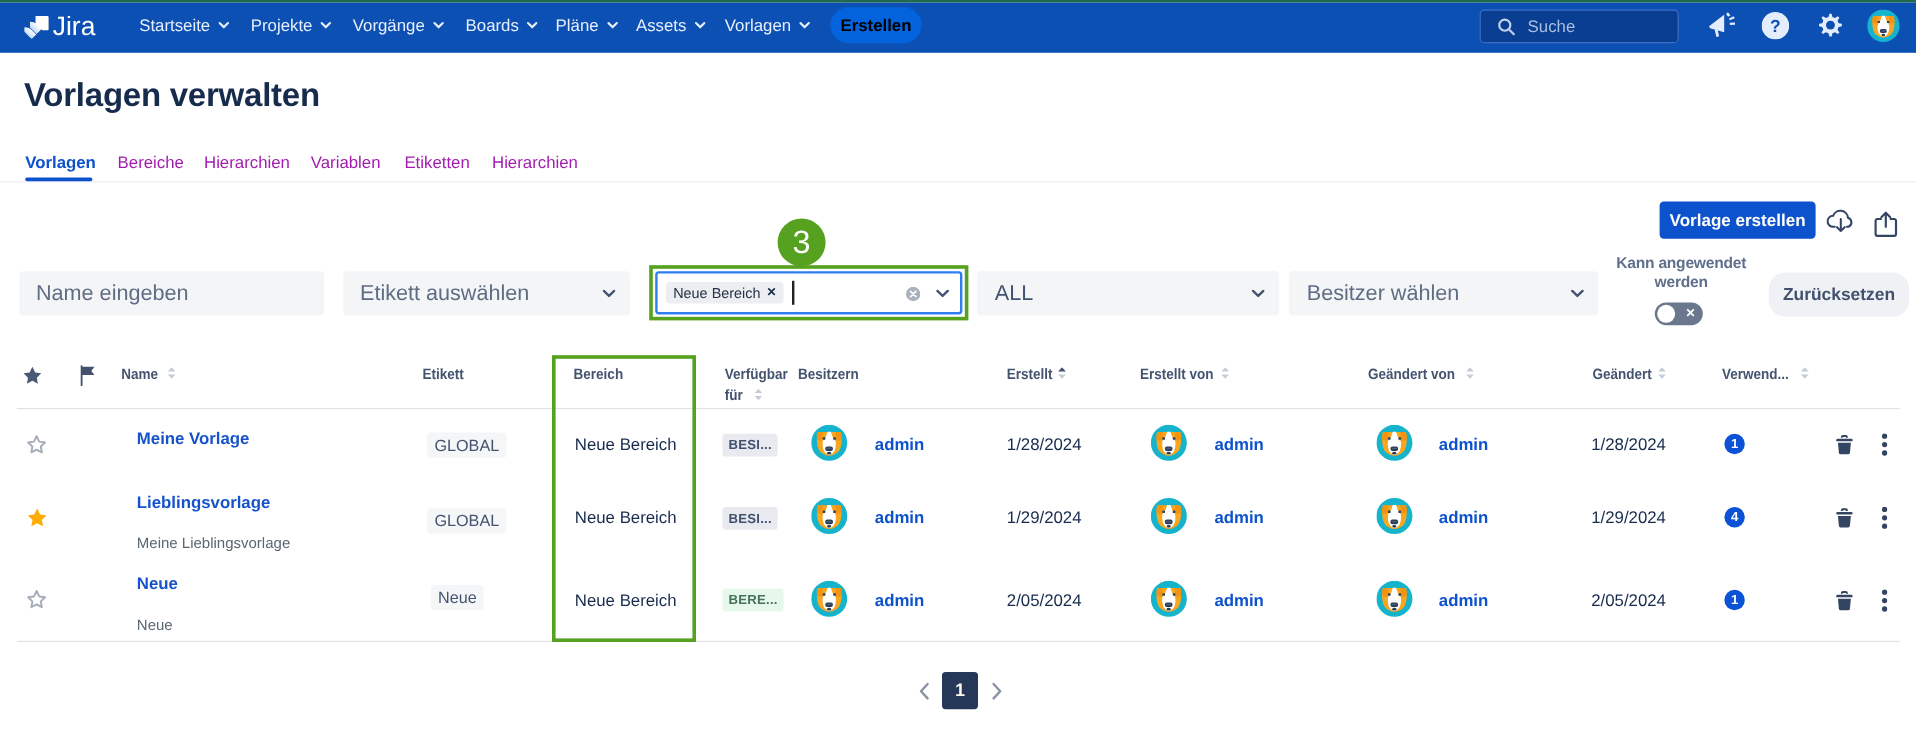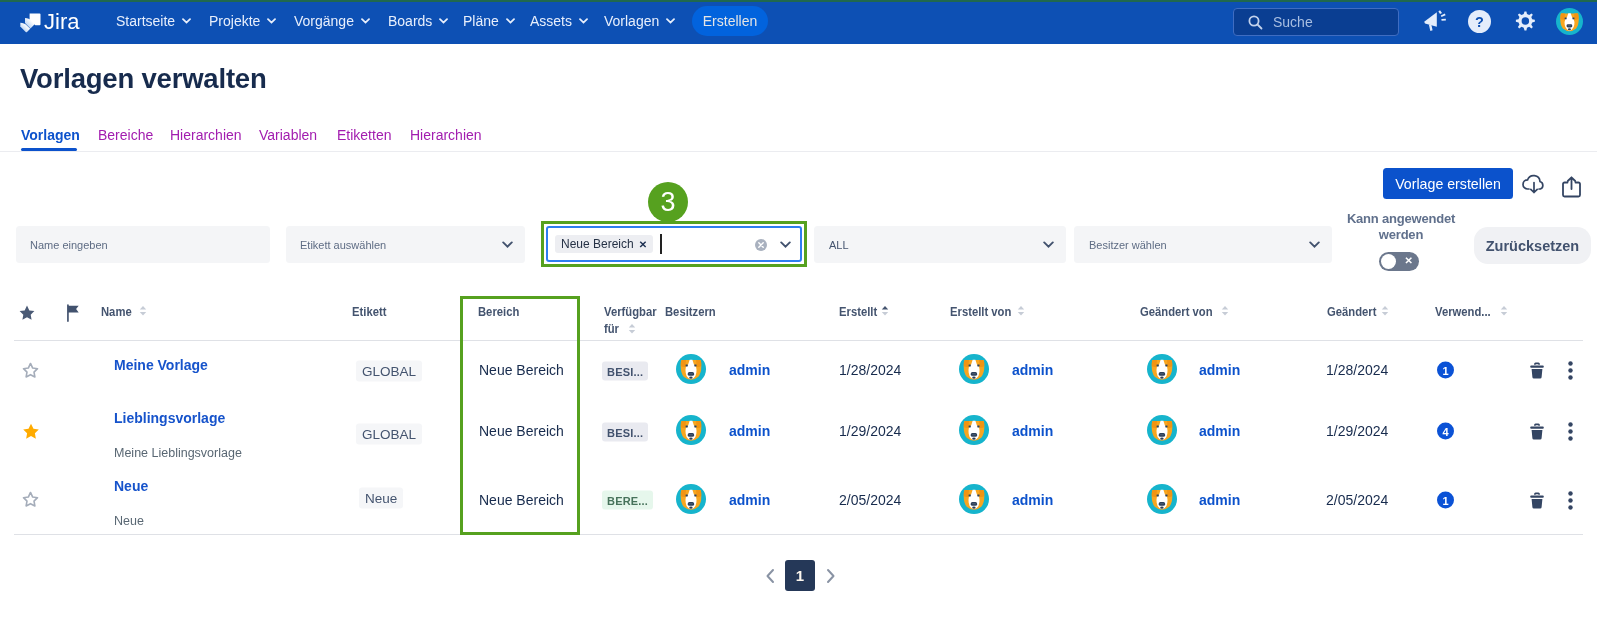--- a/index.html
+++ b/index.html
@@ -4,35 +4,35 @@
 <style>
 *{box-sizing:border-box;margin:0;padding:0}
 body{font-family:"Liberation Sans",sans-serif;width:1597px;height:621px;overflow:hidden;background:#fff}
 #page{position:relative;width:1597px;height:621px}
 .abs{position:absolute}
 
 #strip{position:absolute;top:0;left:0;width:1597px;height:2px;background:#20684e}
 #nav{position:absolute;top:2px;left:0;width:1597px;height:42px;background:#0d50b4}
 .navitem{position:absolute;top:0;height:42px;display:flex;align-items:center;color:#e8effc;font-size:14px}
 .navitem svg{margin-left:7px}
-#createbtn{position:absolute;left:692px;top:6px;width:76px;height:30px;background:#0263dd;border-radius:15px;color:#e5e5e5;font-weight:normal;font-size:14px;display:flex;align-items:center;justify-content:center}
+#createbtn{position:absolute;left:692px;top:6px;width:76px;height:30px;background:#0263dd;border-radius:15px;color:#000000;font-weight:bold;font-size:14px;display:flex;align-items:center;justify-content:center}
 #search{position:absolute;left:1233px;top:8px;width:166px;height:28px;background:#0a3e92;border:1px solid #3f6dc2;border-radius:4px;display:flex;align-items:center;color:#a9bfe2;font-size:14px}
 
 h1{position:absolute;left:20px;top:63px;font-size:27.5px;color:#172b4d;letter-spacing:-.2px}
 .tab{position:absolute;top:127px;font-size:14px;color:#a21caf}
 .tab.active{color:#0c52cc;font-weight:bold}
 #tabline{position:absolute;left:0;top:151px;width:1597px;height:1px;background:#ebecf0}
 #tabunderline{position:absolute;left:21px;top:148px;width:56px;height:3px;background:#0c52cc;border-radius:2px}
 
 #desc{position:absolute;left:15px;top:170px;font-size:14px;color:#172b4d}
 #desc a{color:#0c52cc;text-decoration:none}
 
-#vebtn{position:absolute;left:1383px;top:168px;width:130px;height:31px;background:#0b52cc;border-radius:3.5px;color:#fff;font-weight:normal;font-size:14.2px;display:flex;align-items:center;justify-content:center}
-
-.fld{position:absolute;top:226px;height:37px;background:#f4f5f7;border-radius:3.5px;display:flex;align-items:center;font-size:11px;color:#5e6c84}
+#vebtn{position:absolute;left:1383px;top:168px;width:130px;height:31px;background:#0b52cc;border-radius:3.5px;color:#fff;font-weight:bold;font-size:14.2px;display:flex;align-items:center;justify-content:center}
+
+.fld{position:absolute;top:226px;height:37px;background:#f4f5f7;border-radius:3.5px;display:flex;align-items:center;font-size:18px;color:#5e6c84}
 .fld .chev{position:absolute;right:12px}
 .fsel{color:#44546f}
 #combo-outer{position:absolute;left:541px;top:221px;width:266px;height:46px;border:3px solid #56a11f}
 #combo{position:absolute;left:2px;top:2px;width:256px;height:36px;background:#fff;border:2px solid #2e7ef0;border-radius:3px;display:flex;align-items:center}
 #chip{margin-left:7px;height:18px;background:#edeef2;border-radius:3px;display:flex;align-items:center;font-size:12px;color:#253145;padding:0 6px;white-space:nowrap}
 #chip b{margin-left:5px;font-size:10px;color:#172b4d}
 #caret{width:1.5px;height:20px;background:#222;margin-left:7px}
 #badge3{position:absolute;left:648px;top:182px;width:40px;height:40px;border-radius:50%;background:#56a11f;color:#fff;font-size:27px;display:flex;align-items:center;justify-content:center}
 #kanlabel{position:absolute;left:1341px;top:211px;width:120px;text-align:center;font-size:13px;color:#60708c;line-height:16px;font-weight:bold;letter-spacing:-.2px}
 #toggle{position:absolute;left:1379px;top:252px;width:40px;height:19px;background:#6b778c;border-radius:10px}

